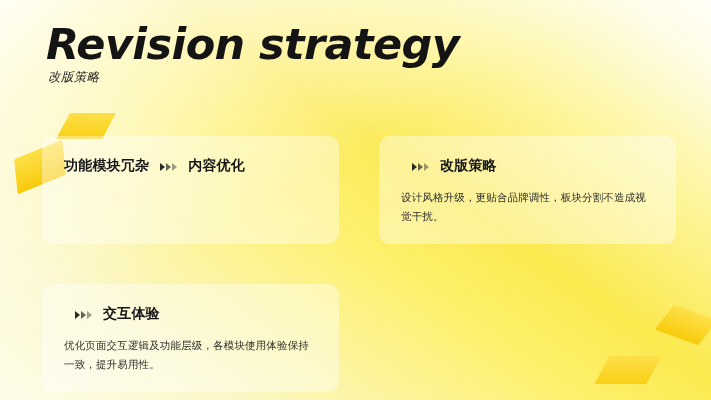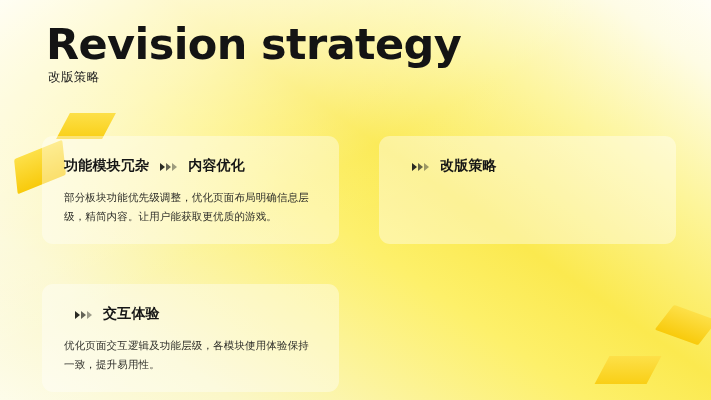--- a/index.html
+++ b/index.html
@@ -72,20 +72,21 @@
     height: 28px;
     transform: skewX(-28deg);
     background: linear-gradient(180deg, #fde049 0%, #f9cf16 100%);
   }
 
   
   #header {
     position: absolute;
     left: 46px;
     top: 20px;
+    font-style: italic;
   }
   #title {
     margin: 0;
     font-size: 43px;
     line-height: 1.12;
     font-weight: 700;
     letter-spacing: -0.6px;
     color: #141414;
     font-family: "DejaVu Sans", "Liberation Sans", sans-serif;
   }
@@ -176,32 +177,32 @@
     <div class="card">
       <div class="card-head">
         <span class="card-problem">功能模块冗杂</span>
         <span class="arrows">
           <span class="tri"></span>
             <span class="tri"></span>
             <span class="tri"></span>
         </span>
         <span class="card-solution">内容优化</span>
       </div>
-      <div class="card-body">部分板块功能优先级调整，优化页面布局明确信息层级，精简内容。让用户能获取更优质的游戏。</div>
     </div>
 
     <div class="card">
       <div class="card-head">
         <span class="arrows">
           <span class="tri"></span>
             <span class="tri"></span>
             <span class="tri"></span>
         </span>
         <span class="card-solution">改版策略</span>
       </div>
+      <div class="card-body">设计风格升级，更贴合品牌调性，板块分割不造成视觉干扰。</div>
     </div>
 
     <div class="card">
       <div class="card-head">
         <span class="arrows">
           <span class="tri"></span>
             <span class="tri"></span>
             <span class="tri"></span>
         </span>
         <span class="card-solution">交互体验</span>

